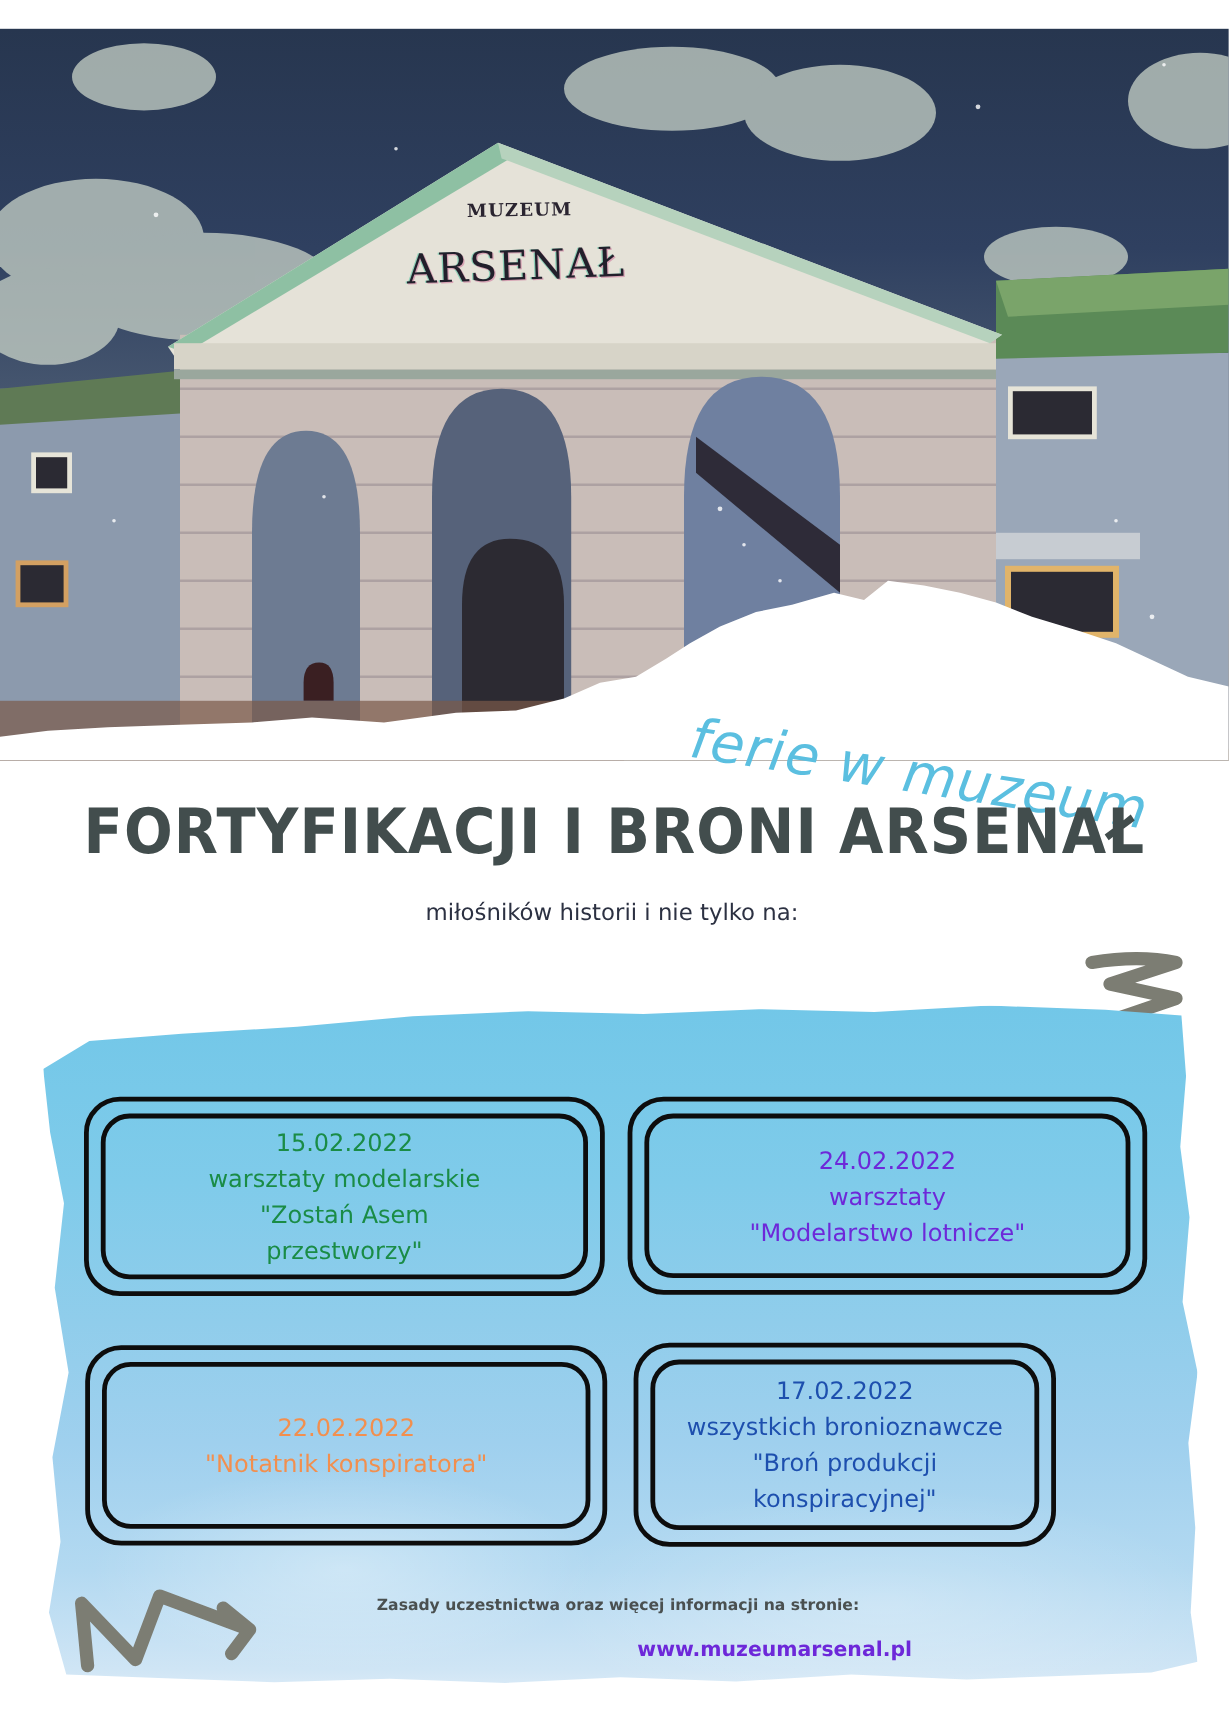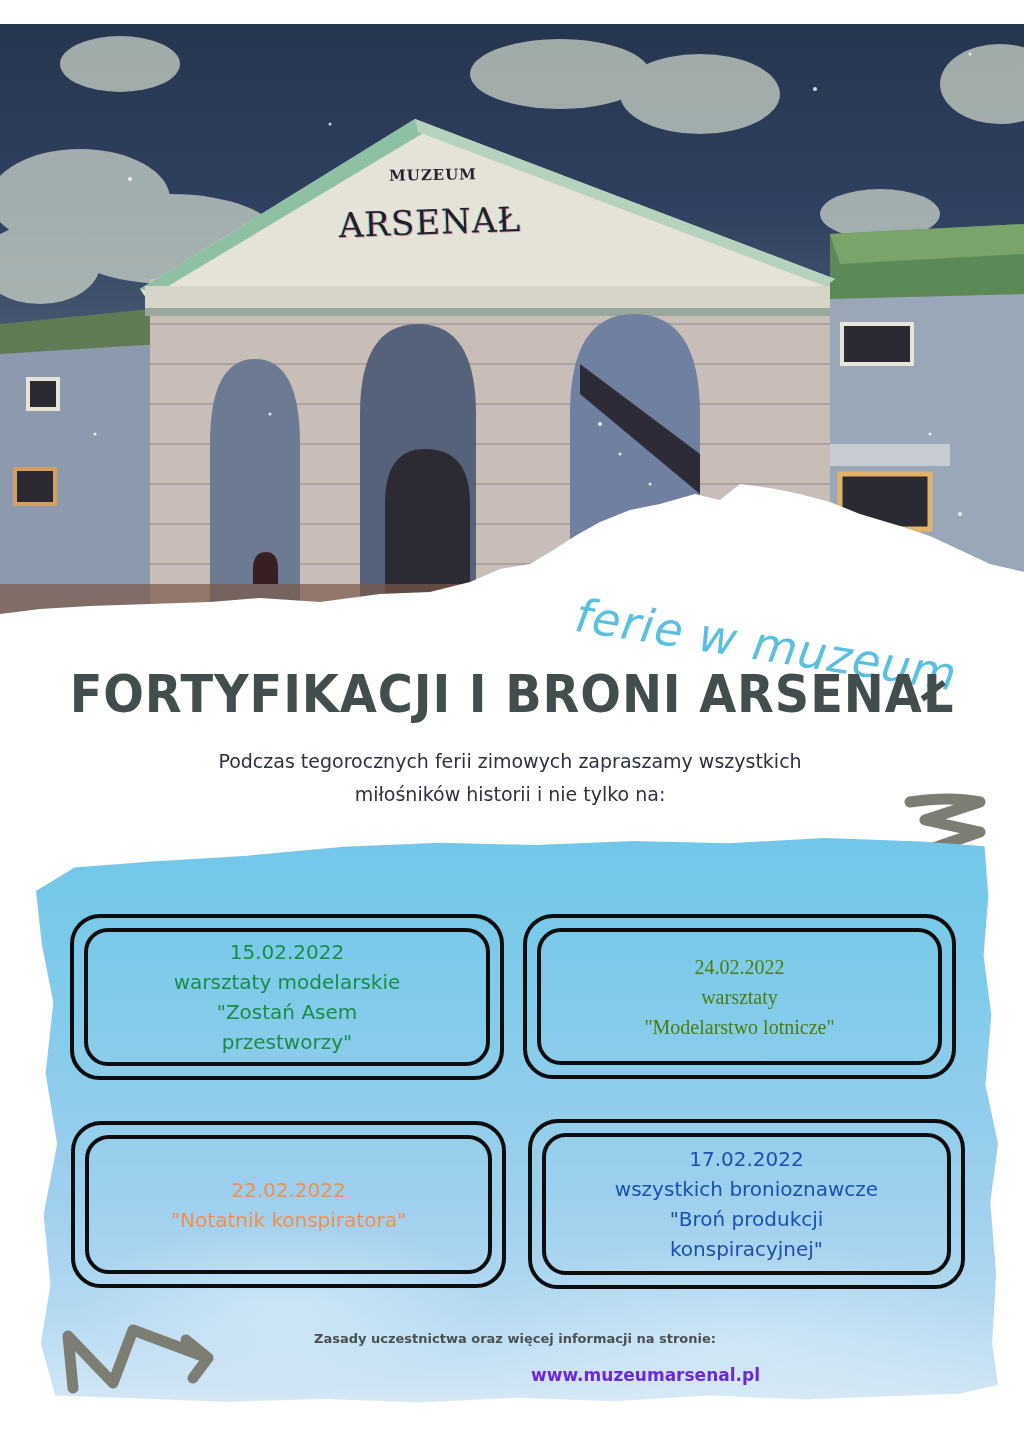--- a/index.html
+++ b/index.html
@@ -66,21 +66,21 @@
     .card-inner {
       position: absolute; left: 10px; top: 10px; right: 10px; bottom: 10px;
       border: 4px solid #0d0d0d; border-radius: 24px;
       display: flex; flex-direction: column; align-items: center; justify-content: center;
       text-align: center; font-family: "DejaVu Sans", sans-serif; font-size: 20px; line-height: 30px;
     }
     .card-line { display: block; }
     .card-1 { left: 70px;  top: 914px;  width: 434px; height: 166px; }
     .card-2 { left: 523px; top: 914px;  width: 433px; height: 165px; }
     .card-3 { left: 71px;  top: 1121px; width: 435px; height: 167px; }
-    .card-4 { left: 528px; top: 1119px; width: 437px; height: 170px; padding-left: 48px; }
+    .card-4 { left: 528px; top: 1119px; width: 352px; height: 170px; padding-left: 48px; }
 
     
     .footer-rules {
       position: absolute; left: 180px; top: 1331px; width: 670px; text-align: center;
       font-family: "DejaVu Sans", sans-serif; font-weight: bold; font-size: 13px;
       color: #4a5050;
     }
     .footer-url {
       position: absolute; left: 280px; top: 1365px; width: 480px; text-align: right;
       font-family: "DejaVu Sans", sans-serif; font-weight: bold; font-size: 17px;
@@ -163,41 +163,40 @@
     <path d="M0,610 L0,590 L40,585 L90,582 L150,580 L210,578 L260,574 L320,578 L380,570 L430,568 L470,558 L500,545 L530,540 L555,525 L575,512 L600,498 L630,486 L660,480 L695,470 L720,476 L740,460 L770,464 L800,470 L830,478 L860,490 L900,502 L930,512 L960,526 L990,540 L1024,548 L1024,610 Z" fill="#ffffff"></path>
   </svg>
   <div class="building-sign-small">MUZEUM</div>
   <div class="building-sign">ARSENAŁ</div>
 </div>
 
 <div class="script-title">ferie w muzeum</div>
 <h1 class="main-title">FORTYFIKACJI I BRONI ARSENAŁ</h1>
 
 <p class="intro">
-  <span class="card-line">Podczas tegorocznych ferii zimowych zapraszamy wszystkich</span>
   <span class="card-line">miłośników historii i nie tylko na:</span>
 </p>
 
 <svg class="arrow" style="left:855px; top:790px;" width="140" height="90" viewBox="0 0 140 90">
   <path d="M55,12 C80,8 105,8 125,12 L70,30 L125,42 L20,78 M20,78 L55,62 M20,78 L60,85" fill="none" stroke="#7c7d73" stroke-width="11" stroke-linecap="round" stroke-linejoin="round"></path>
 </svg>
 
 <div class="wash"></div>
 
 <div class="card card-1">
   <div class="card-inner" style="color:#1a8c46;">
     <span class="card-line">15.02.2022</span>
     <span class="card-line">warsztaty modelarskie</span>
     <span class="card-line">"Zostań Asem</span>
     <span class="card-line">przestworzy"</span>
   </div>
 </div>
 
 <div class="card card-2">
-  <div class="card-inner" style="color:#4d7c0f;font-family:Liberation Serif, serif;">
+  <div class="card-inner" style="color:#6d28d9;">
     <span class="card-line">24.02.2022</span>
     <span class="card-line">warsztaty</span>
     <span class="card-line">"Modelarstwo lotnicze"</span>
   </div>
 </div>
 
 <div class="card card-3">
   <div class="card-inner" style="color:#f28f4e;align-items:center;">
     <span class="card-line">22.02.2022</span>
     <span class="card-line">"Notatnik konspiratora"</span>

